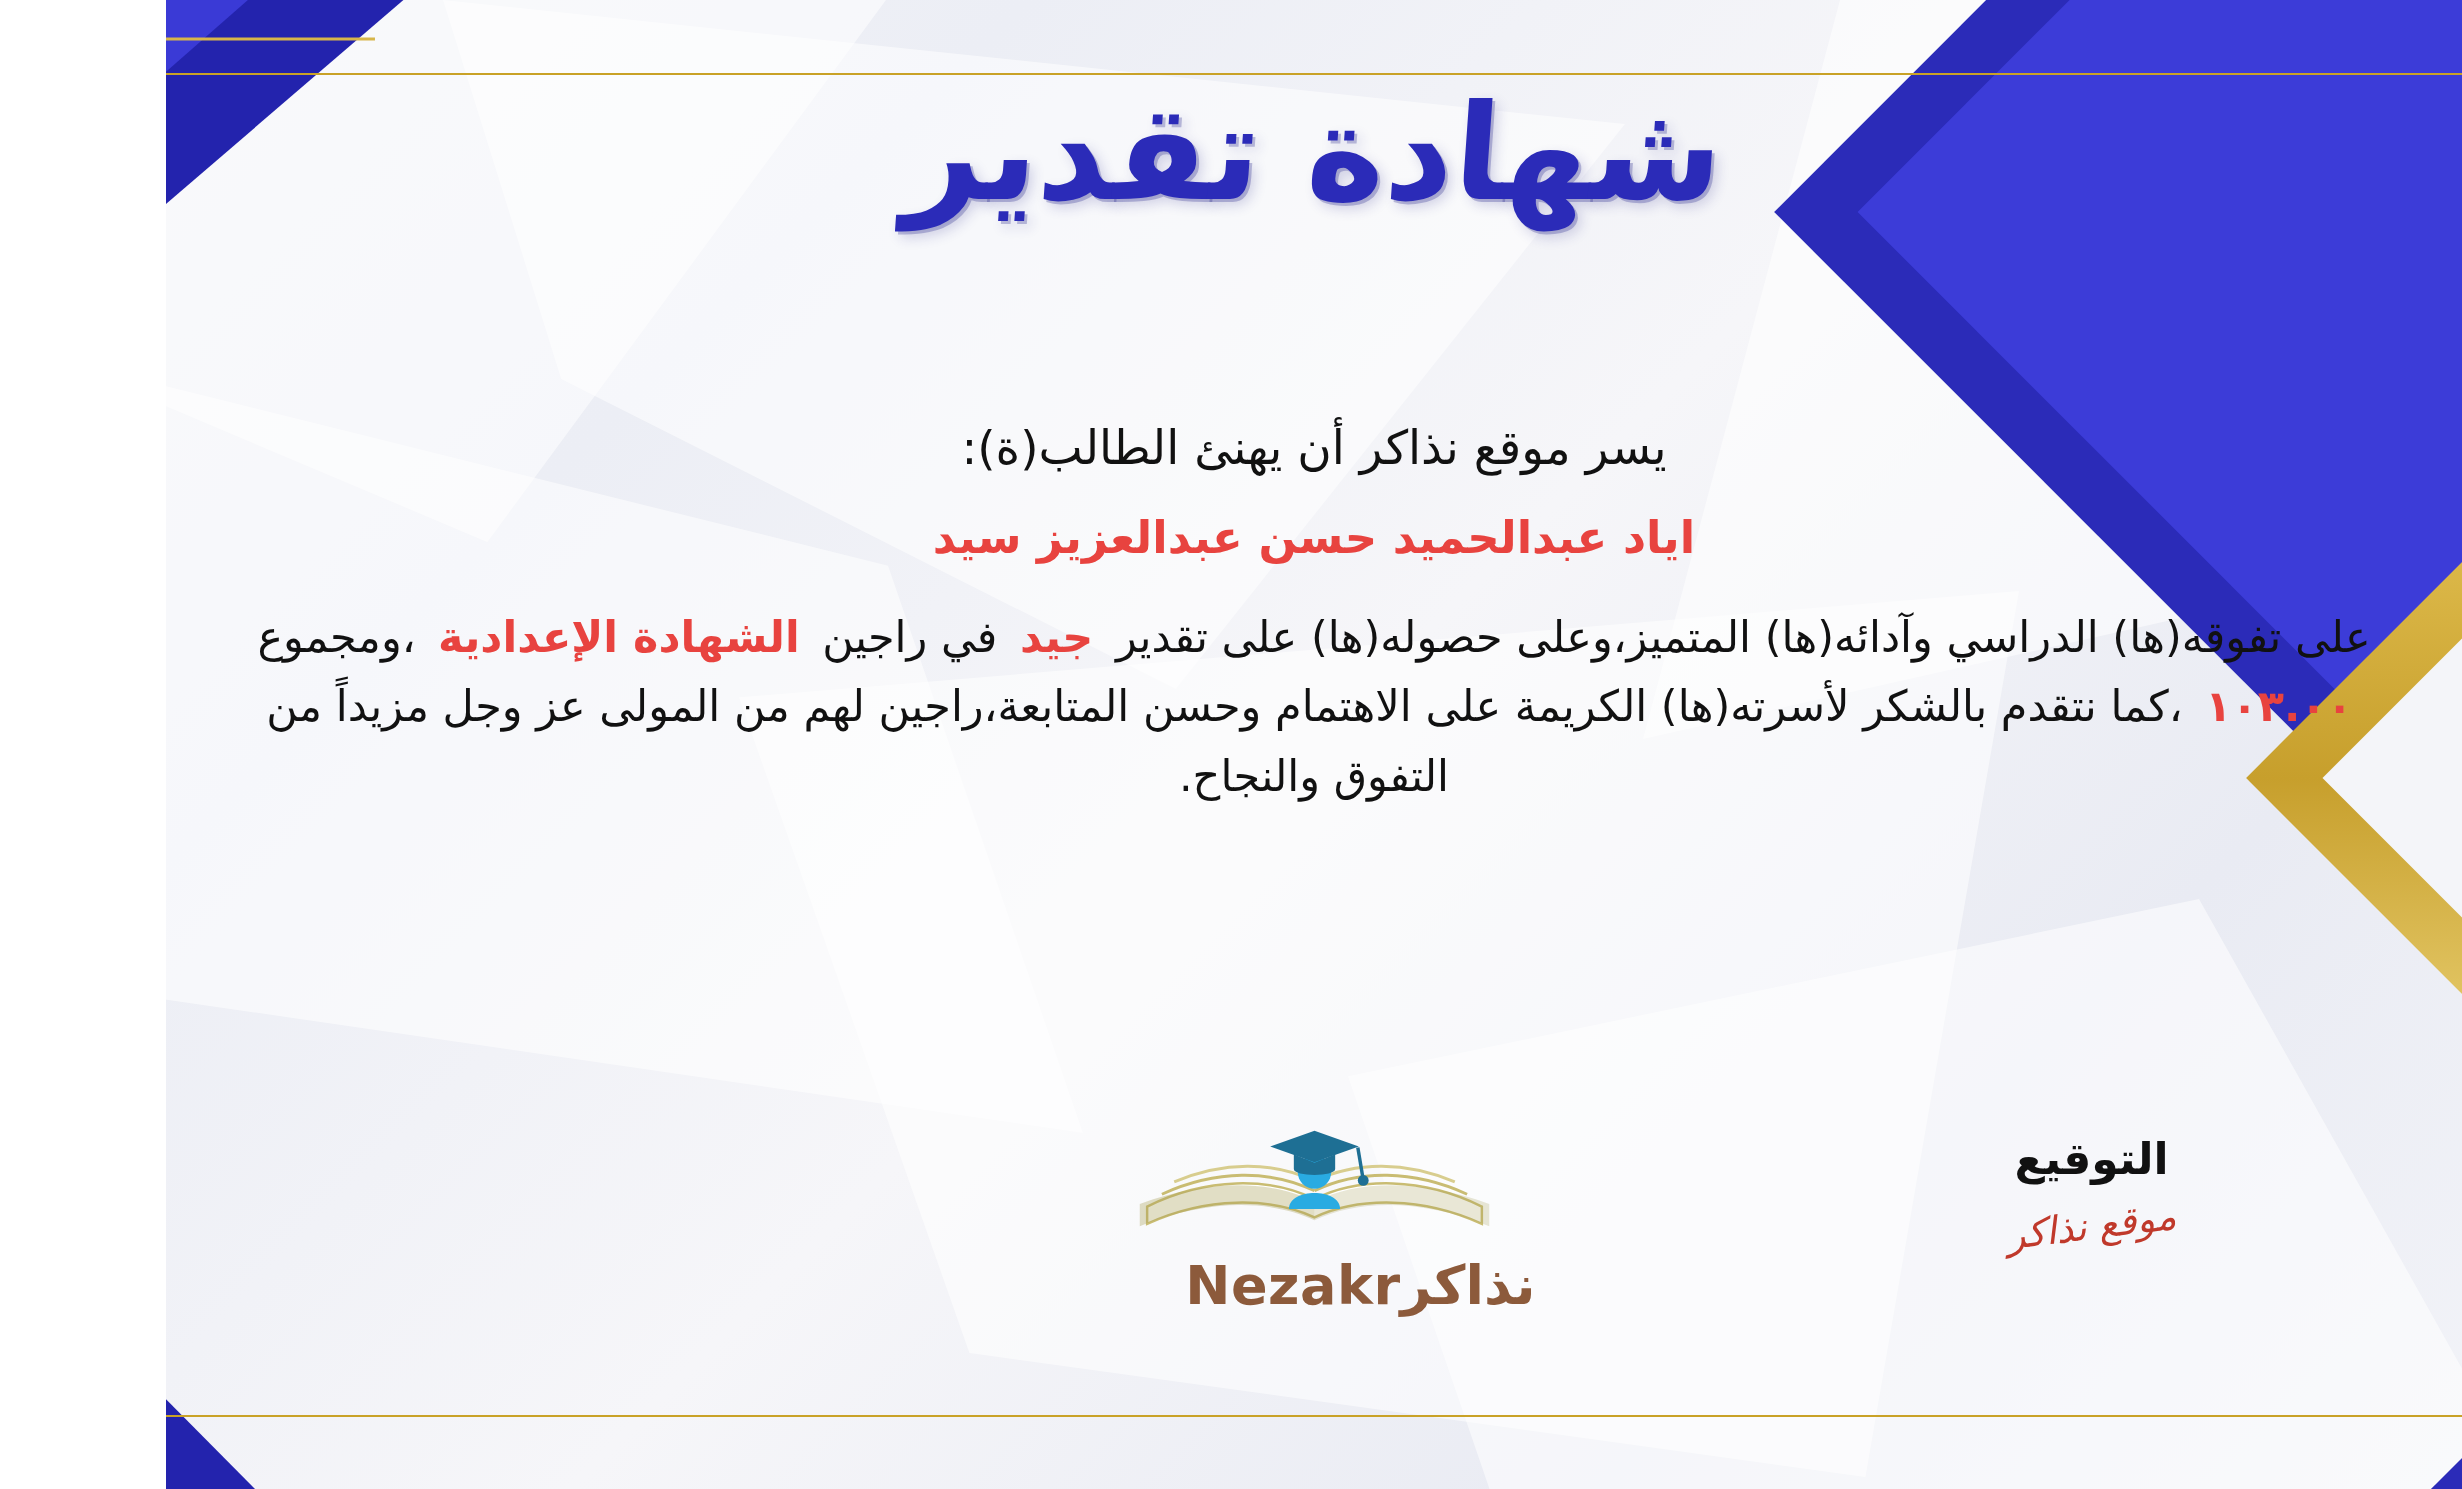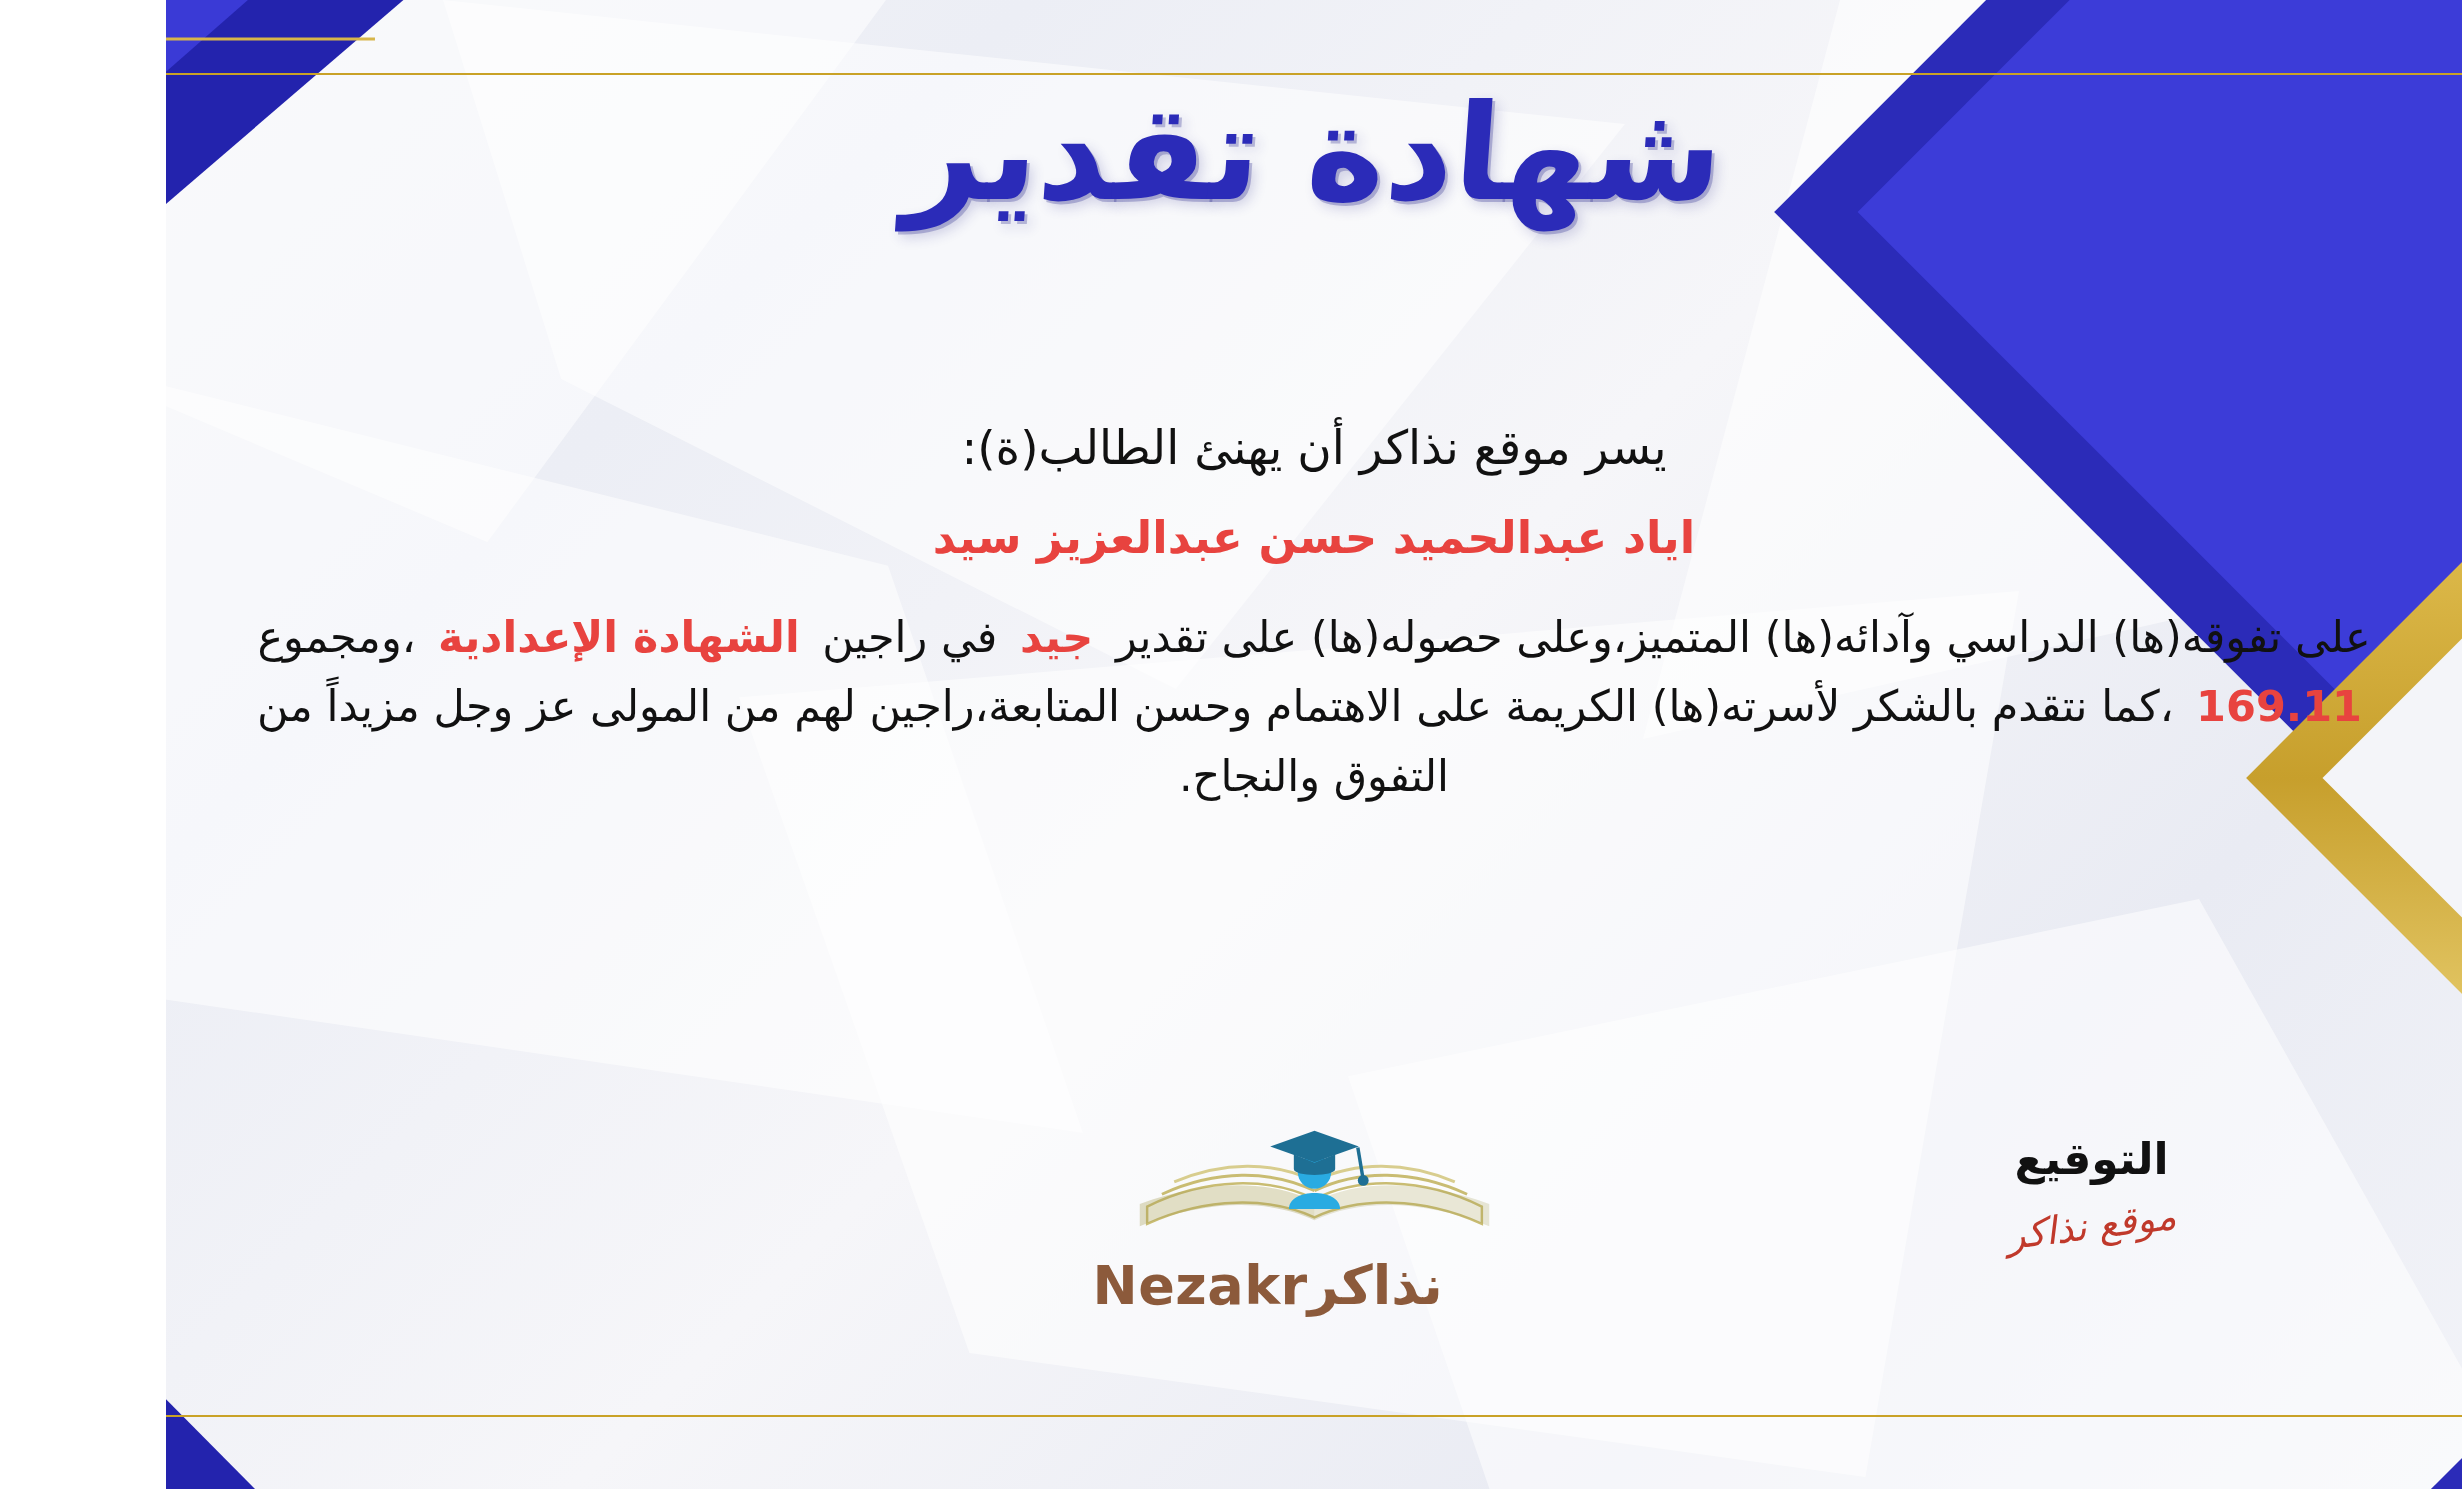--- a/index.html
+++ b/index.html
@@ -234,21 +234,21 @@
     display: inline-block;
   }
 
   
   .logo-block {
     position: absolute;
     top: 1103px;
     left: 0; right: 0;
     margin: 0 auto;
     width: 443px;
-    text-align: left;
+    text-align: right;
     z-index: 6;
   }
   .logo-mark { width: 443px; height: 148px; display: block; margin: 0 auto; }
   .logo-text {
     font-size: 54px;
     font-weight: bold;
     color: #8c5a3b;
     letter-spacing: 0.5px;
     margin-top: 3px;
     font-family: "DejaVu Sans", sans-serif;
@@ -310,21 +310,21 @@
     <div class="line-intro">يسر موقع نذاكر أن يهنئ الطالب(ة):</div>
 
     <div class="student-name">اياد عبدالحميد حسن عبدالعزيز سيد</div>
 
     <div class="paragraph">
       <span>على تفوقه(ها) الدراسي وآدائه(ها) المتميز،وعلى حصوله(ها) على تقدير</span>
       <span class="grade">جيد</span>
       <span>في راجين</span>
       <span class="exam">الشهادة الإعدادية</span>
       <span>،ومجموع</span>
-      <span class="total">169.11</span>
+      <span class="total">١٠٣.٠٠</span>
       <span>،كما نتقدم بالشكر لأسرته(ها) الكريمة على الاهتمام وحسن المتابعة،راجين لهم من المولى عز وجل مزيداً من التفوق والنجاح.</span>
     </div>
   </div>
 
   <div class="signature-block">
     <div class="signature-label">التوقيع</div>
     <div class="signature-script">موقع نذاكر</div>
   </div>
 
   <div class="logo-block">

